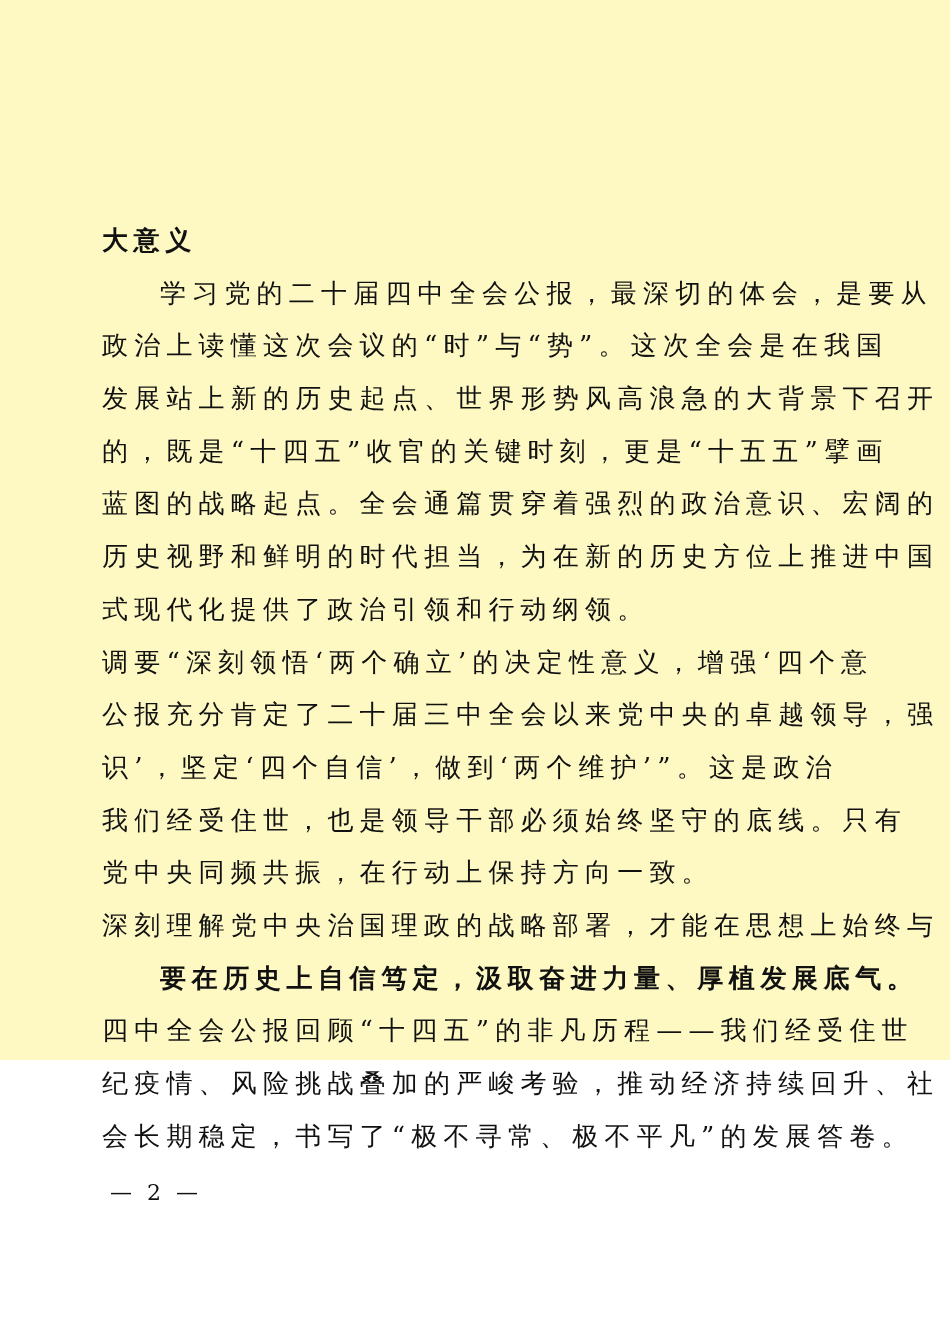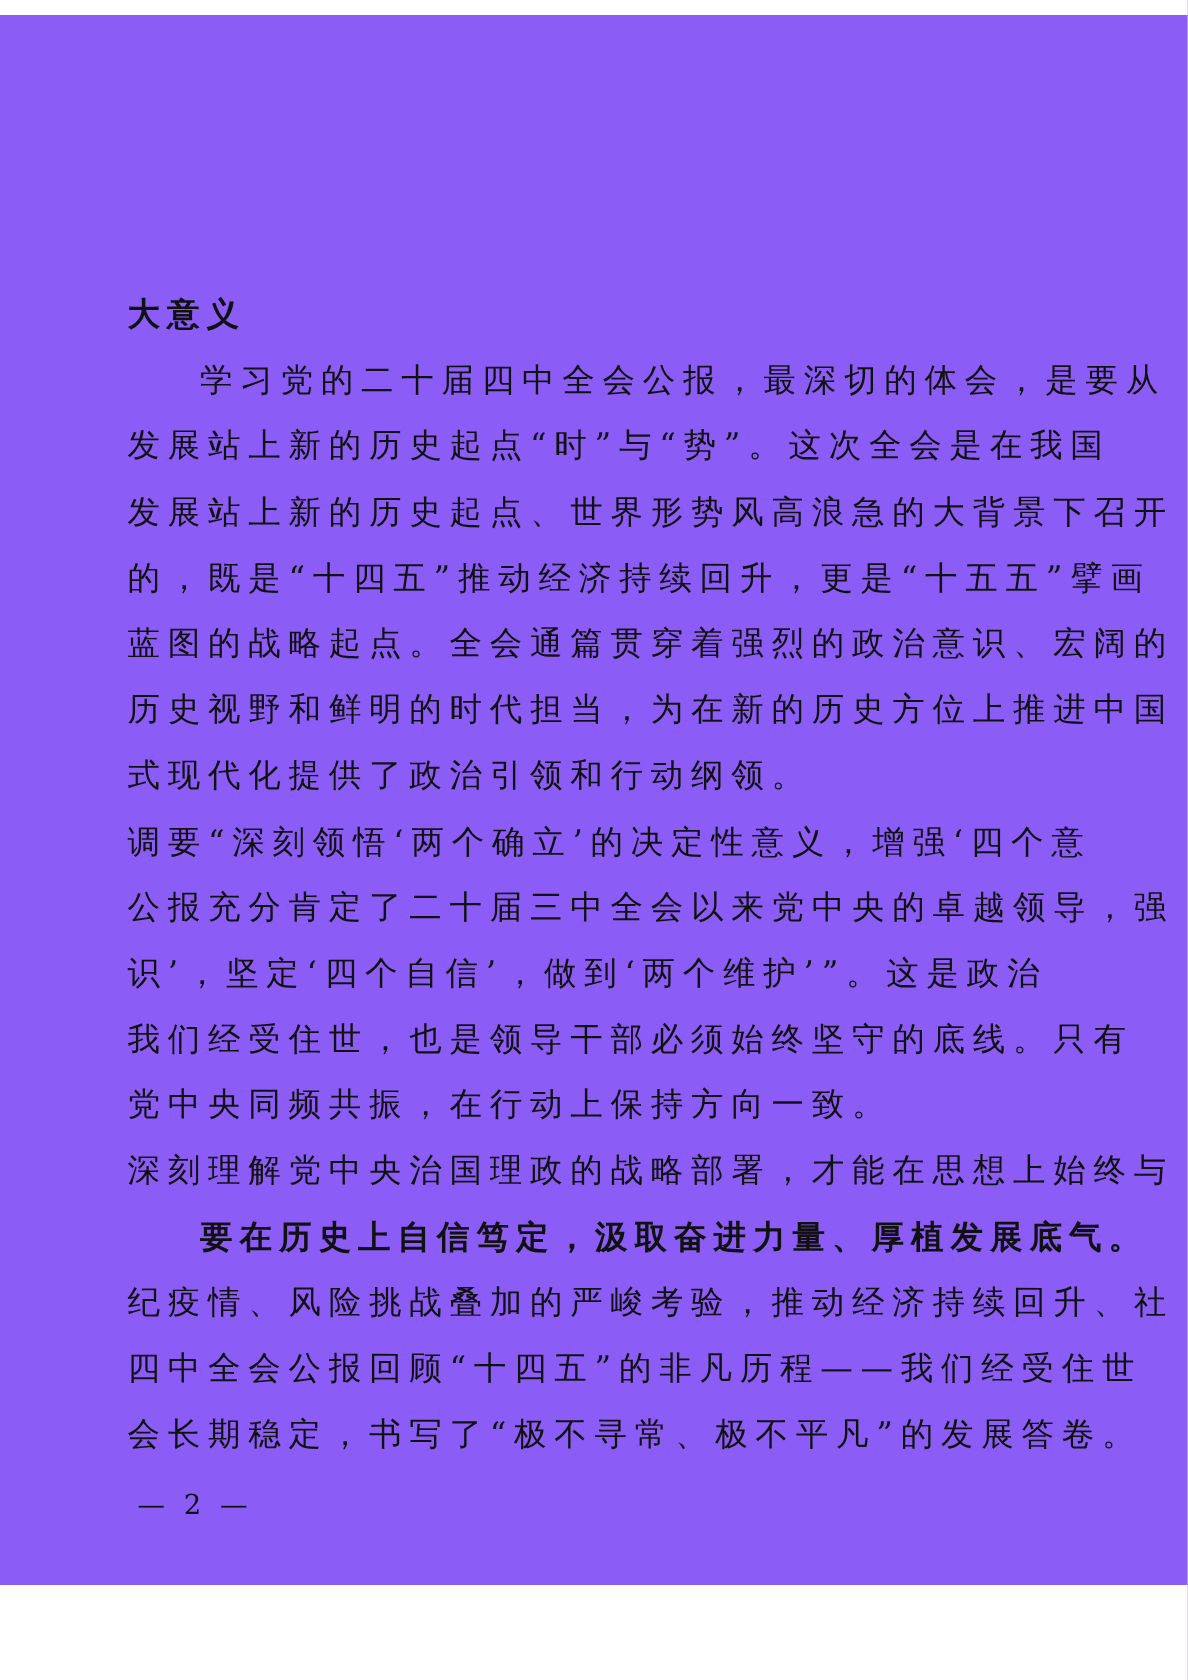--- a/index.html
+++ b/index.html
@@ -1,17 +1,17 @@
 <!DOCTYPE html>
 <html><head>
 <meta charset="utf-8">
 <style>
   html, body { margin: 0; padding: 0; background: #ffffff; }
   body { width: 950px; height: 1344px; position: relative; overflow: hidden; }
-  .page { position: absolute; left: 0; top: 12px; width: 950px; height: 1256px; background: #8b5cf6; }
+  .page { position: absolute; left: 0; top: 0; width: 950px; height: 1060px; background: #fef9c3; }
   .text-block {
     position: absolute; left: 102px; top: 214px; width: 760px;
     font-family: "DejaVu Serif", "Liberation Serif", serif;
     font-size: 26px; color: #111;
   }
   .line {
     height: 52.7px; line-height: 52.7px; white-space: nowrap;
     letter-spacing: 6.2px;
   }
   .line.bold { font-weight: bold; font-family: "DejaVu Sans", "Liberation Sans", sans-serif; letter-spacing: 5.6px; }
@@ -22,31 +22,31 @@
     font-size: 22px; color: #111; letter-spacing: 4px;
   }
 </style>
 </head>
 <body>
 
 <div class="page">
   <div class="text-block">
     <div class="line bold">大意义</div>
     <div class="line indent">学习党的二十届四中全会公报，最深切的体会，是要从</div>
-    <div class="line">发展站上新的历史起点“时”与“势”。这次全会是在我国</div>
+    <div class="line">政治上读懂这次会议的“时”与“势”。这次全会是在我国</div>
     <div class="line">发展站上新的历史起点、世界形势风高浪急的大背景下召开</div>
-    <div class="line">的，既是“十四五”推动经济持续回升，更是“十五五”擘画</div>
+    <div class="line">的，既是“十四五”收官的关键时刻，更是“十五五”擘画</div>
     <div class="line">蓝图的战略起点。全会通篇贯穿着强烈的政治意识、宏阔的</div>
     <div class="line">历史视野和鲜明的时代担当，为在新的历史方位上推进中国</div>
     <div class="line">式现代化提供了政治引领和行动纲领。</div>
     <div class="line">调要“深刻领悟‘两个确立’的决定性意义，增强‘四个意</div>
     <div class="line">公报充分肯定了二十届三中全会以来党中央的卓越领导，强</div>
     <div class="line">识’，坚定‘四个自信’，做到‘两个维护’”。这是政治</div>
     <div class="line">我们经受住世，也是领导干部必须始终坚守的底线。只有</div>
     <div class="line">党中央同频共振，在行动上保持方向一致。</div>
     <div class="line">深刻理解党中央治国理政的战略部署，才能在思想上始终与</div>
     <div class="line bold indent">要在历史上自信笃定，汲取奋进力量、厚植发展底气。</div>
+    <div class="line">四中全会公报回顾“十四五”的非凡历程——我们经受住世</div>
     <div class="line">纪疫情、风险挑战叠加的严峻考验，推动经济持续回升、社</div>
-    <div class="line">四中全会公报回顾“十四五”的非凡历程——我们经受住世</div>
     <div class="line">会长期稳定，书写了“极不寻常、极不平凡”的发展答卷。</div>
   </div>
   <div class="page-number">— 2 —</div>
 </div>
 
 </body></html>

